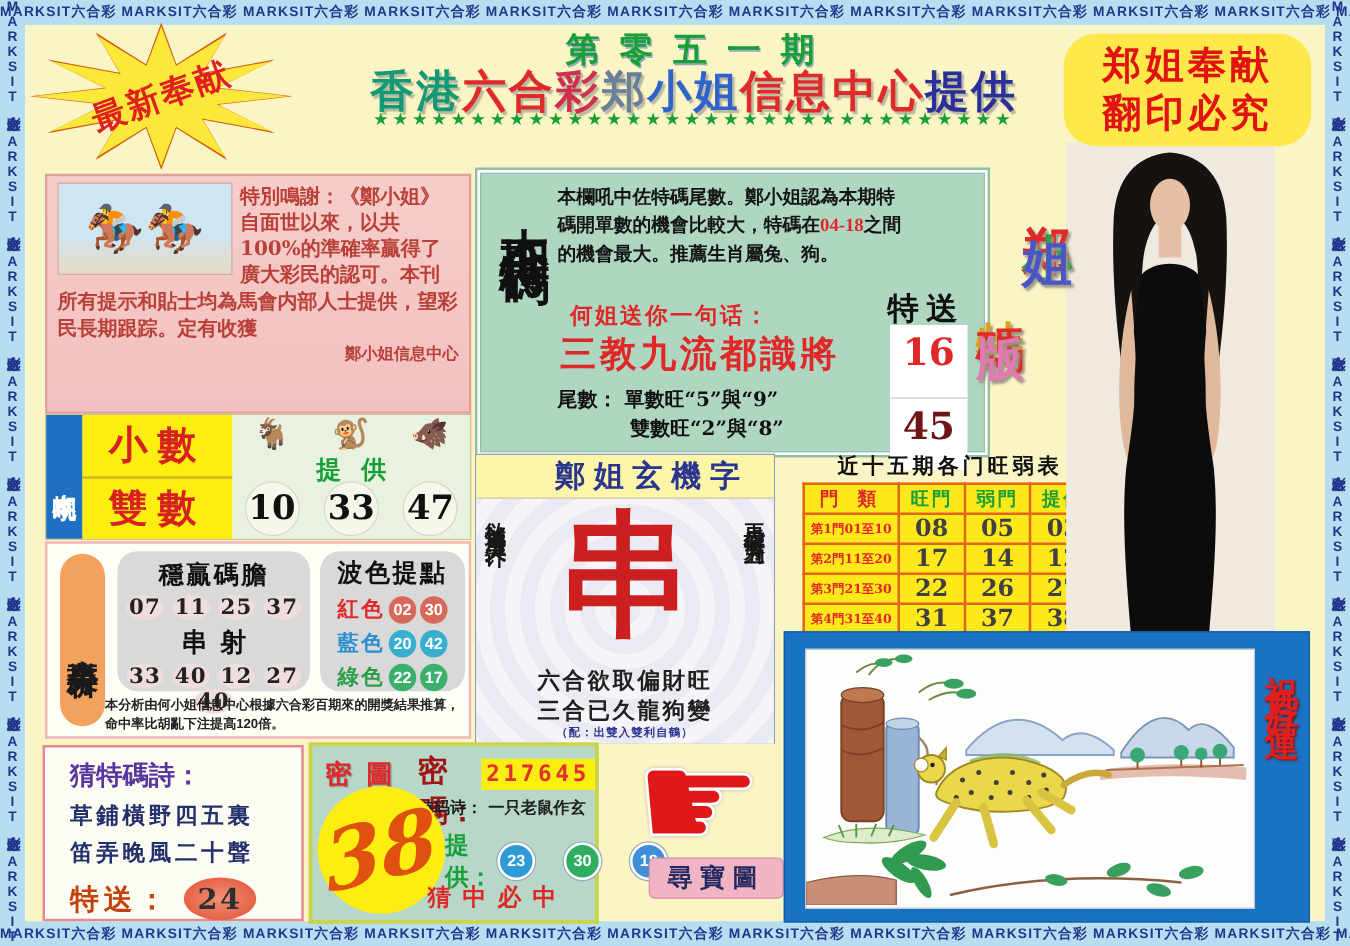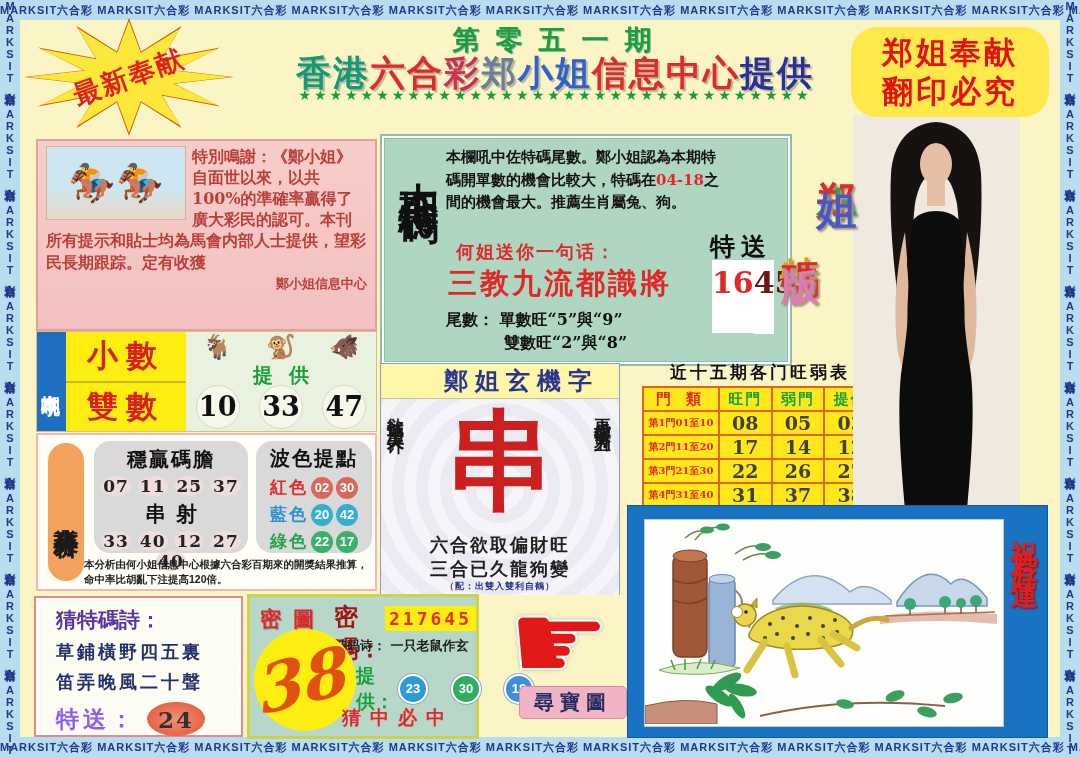--- a/index.html
+++ b/index.html
@@ -40,26 +40,26 @@
     background:linear-gradient(#cde6f2 55%,#e7d9c3);display:flex;align-items:center;
     justify-content:center;font-size:38px;border:1px solid #d0b0a0;}
   .sig{text-align:right;font-size:13px;margin-top:2px;}
   
   .special{left:382px;top:136px;width:408px;height:228px;background:#aed6c0;
     border:2px solid #ffffff;box-shadow:0 0 0 2px #8fc0a6, inset 0 0 0 1px #8fc0a6;box-sizing:border-box;}
   .sp-title{position:absolute;left:8px;top:12px;writing-mode:vertical-rl;text-orientation:upright;
     font:bold 40px "DejaVu Serif",serif;color:#101010;letter-spacing:8px;}
   .sp-para{position:absolute;left:62px;top:8px;width:282px;font:bold 15px "DejaVu Serif",serif;
     color:#141414;line-height:1.5;}
-  .red{color:#e02828;}
+  .red{color:#e02828;font-family:Liberation Serif, serif;}
   .sp-qlabel{position:absolute;left:72px;top:102px;color:#e02828;font:bold 18px "DejaVu Serif",serif;letter-spacing:2px;}
   .sp-quote{position:absolute;left:64px;top:126px;color:#e02828;font:bold 29px "DejaVu Serif",serif;letter-spacing:3px;}
   .sp-tesong{position:absolute;right:16px;top:92px;color:#101010;font:bold 25px "DejaVu Serif",serif;letter-spacing:6px;}
-  .sp-numbox{position:absolute;right:14px;top:122px;width:62px;height:74px;background:#fff;
-    display:flex;flex-direction:row;text-align:center;}
+  .sp-numbox{position:absolute;right:14px;top:122px;width:62px;height:116px;background:#fff;
+    display:flex;flex-direction:column;text-align:center;justify-content:flex-end;}
   .sp-num{flex:1;font:bold 30px "DejaVu Serif",serif;line-height:46px;}
   .sp-num.n1{color:#e02828;border-bottom:1px solid #ccc;}
   .sp-num.n2{color:#6e1616;}
   .sp-tails{position:absolute;left:62px;top:170px;width:260px;font:bold 16px "DejaVu Serif",serif;color:#111;line-height:1.45;}
   .sp-tails .ind{padding-left:58px;}
   
   .brand{writing-mode:vertical-rl;text-orientation:upright;font:bold 40px "DejaVu Serif",serif;
     letter-spacing:6px;text-shadow:2px 2px 2px #9a9a88;z-index:3;}
   .brand1{left:810px;top:148px;}
   .brand2{left:774px;top:226px;font-size:38px;}
@@ -121,21 +121,21 @@
   .trend th{height:22px;font:bold 15px "DejaVu Serif",serif;color:#18a038;letter-spacing:2px;}
   .trend th.first{color:#e02828;letter-spacing:5px;}
   .trend td.lbl{font:bold 10px "DejaVu Serif",serif;color:#e02828;}
   .trend td.val{font:bold 19px "DejaVu Serif",serif;color:#404040;height:20px;}
   
   .poembox{left:34px;top:596px;width:209px;height:141px;background:#fdfcf2;border:2px solid #e88888;
     box-shadow:inset 0 0 0 3px #fff;padding:8px 20px;box-sizing:border-box;}
   .pb-title{color:#5a35a0;font:bold 21px "DejaVu Serif",serif;}
   .pb-line{color:#23306e;font:bold 18px "DejaVu Serif",serif;letter-spacing:3px;margin-top:6px;}
   .pb-row{margin-top:8px;display:flex;align-items:center;gap:10px;}
-  .pb-tesong{color:#8b5cf6;font:bold 23px "DejaVu Serif",serif;letter-spacing:4px;}
+  .pb-tesong{color:#c2410c;font:bold 23px "DejaVu Serif",serif;letter-spacing:4px;}
   .pb-oval{width:58px;height:34px;background:radial-gradient(#f2907a,#e05030);border-radius:50%;
     color:#303030;font:bold 23px "DejaVu Serif",serif;display:flex;align-items:center;justify-content:center;letter-spacing:2px;}
   
   .secret{left:247px;top:594px;width:232px;height:145px;background:#b7d8c8;border:3px solid #ccd44a;box-sizing:border-box;}
   .sc-mitu{position:absolute;left:10px;top:8px;color:#e02828;font:bold 21px "DejaVu Serif",serif;
     letter-spacing:12px;text-shadow:1px 1px 1px #888;}
   .sc-coderow{position:absolute;left:84px;top:4px;display:flex;align-items:baseline;}
   .sc-codelabel{color:#a01616;font:bold 24px "DejaVu Serif",serif;}
   .sc-code{background:#fcee10;color:#e03030;font:bold 18px "DejaVu Sans Mono",monospace;
     letter-spacing:3px;padding:2px 4px;}

